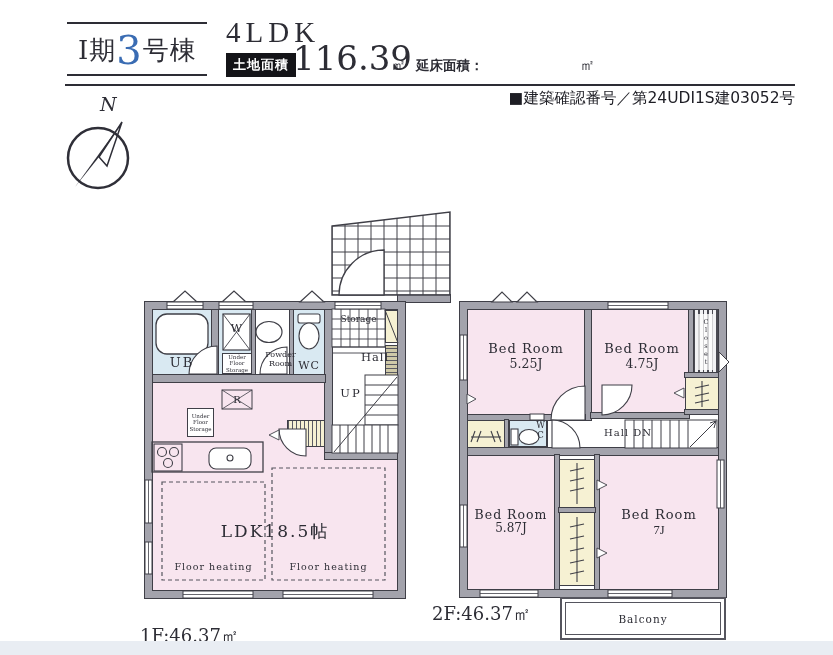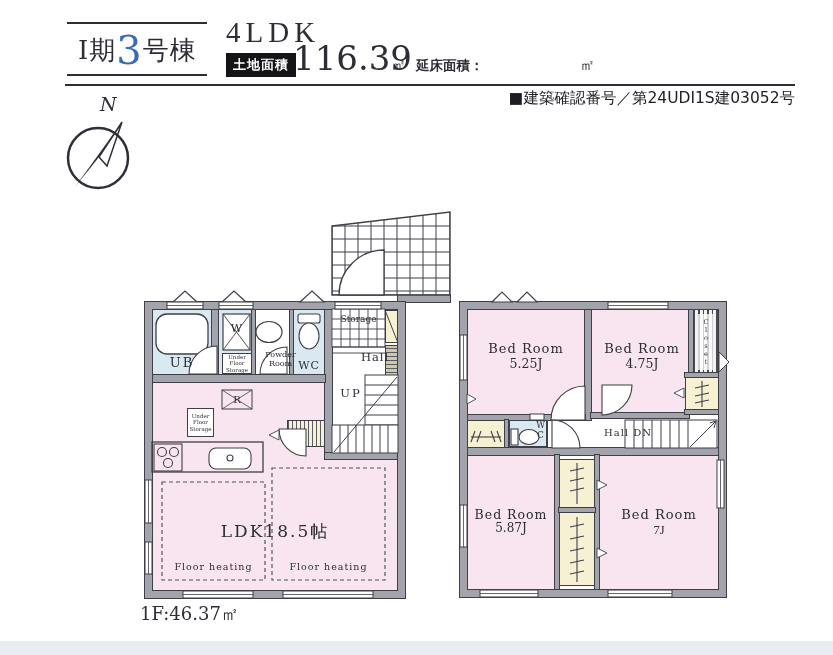--- a/index.html
+++ b/index.html
@@ -235,20 +235,25 @@
     <div class="wall" style="left:227px;top:120px;width:34px;height:4px;"></div>
     <div class="wall" style="left:9px;top:125px;width:118px;height:5px;"></div>
     <div class="wall" style="left:47px;top:130px;width:3px;height:28px;"></div>
     <div class="wall" style="left:9px;top:158px;width:252px;height:7px;"></div>
     <div class="wall" style="left:97px;top:165px;width:4px;height:135px;"></div>
     <div class="wall" style="left:137px;top:165px;width:4px;height:135px;"></div>
     <div class="wall" style="left:101px;top:218px;width:36px;height:4px;"></div>
 
     <div class="bwall" style="left:2px;top:12px;width:266px;height:295px;"></div>
 
+    <div class="abs" style="left:102px;top:307px;width:166px;height:43px;background:#fff;border:2px solid #55555e;box-sizing:border-box;">
+      <div class="abs" style="left:3px;top:3px;right:3px;bottom:3px;border:1px solid #55555e;display:flex;align-items:center;justify-content:center;">
+        <span class="serifbig" style="font-size:10.5px;letter-spacing:1px;font-weight:normal;">Balcony</span>
+      </div>
+    </div>
 
     <svg width="272" height="362" viewBox="0 0 272 362">
 
       <polygon points="34,12 44,2 54,12" fill="#ffffff" stroke="#3f3f47" stroke-width="1.2"></polygon>
       <polygon points="59,12 69,2 79,12" fill="#ffffff" stroke="#3f3f47" stroke-width="1.2"></polygon>
 
       <g fill="#ffffff" stroke="#3f3f47" stroke-width="1">
         <rect x="150" y="12" width="60" height="7"></rect>
         <rect x="2" y="45" width="7" height="45"></rect>
           <rect x="2" y="215" width="7" height="42"></rect>
@@ -331,16 +336,17 @@
     <div class="lbl" style="left:141px;top:218px;width:120px;">
       <span style="display:block;font-size:13px;letter-spacing:1px;">Bed Room</span>
       <span style="display:block;font-size:12.5px;font-family:Liberation Serif, serif;">7J</span>
     </div>
     <div class="lbl" style="left:240px;top:24px;width:15px;height:56px;writing-mode:vertical-rl;text-orientation:upright;
                 font-size:6.5px;background:rgba(255,255,255,0.75);line-height:15px;">Closet</div>
     <div class="lbl" style="left:77px;top:131px;width:11px;font-size:8.5px;word-break:break-all;line-height:1.15;">WC</div>
     <div class="lbl" style="left:112px;top:137px;width:58px;font-size:10px;letter-spacing:1px;margin-left:29px;">Hall DN</div>
   </div>
 
-  <div class="lbl" style="left:140px;top:604px;width:120px;text-align:left;font-size:18px;">1F:46.37㎡</div>
+  <div class="lbl" style="left:140px;top:626px;width:120px;text-align:left;font-size:18px;">1F:46.37㎡</div>
+  <div class="lbl" style="left:432px;top:604px;width:120px;text-align:left;font-size:18px;">2F:46.37㎡</div>
 
   <div class="abs" style="left:0;top:641px;width:833px;height:14px;background:#e9edf3;"></div>
 </div>
 
 </body></html>

